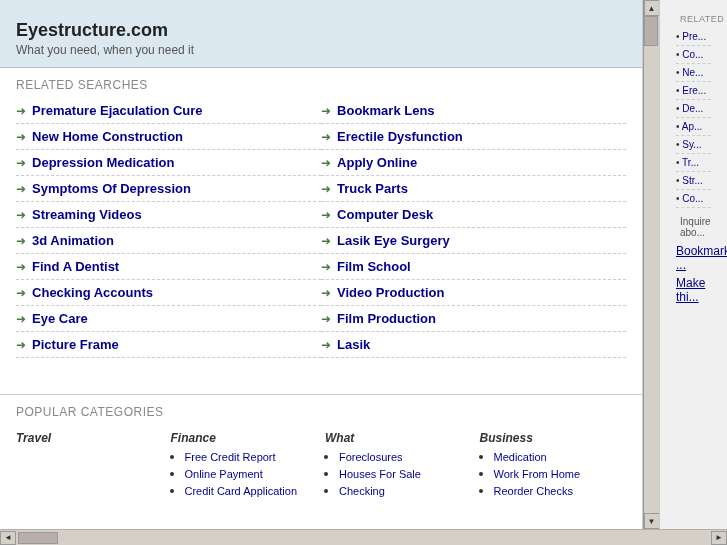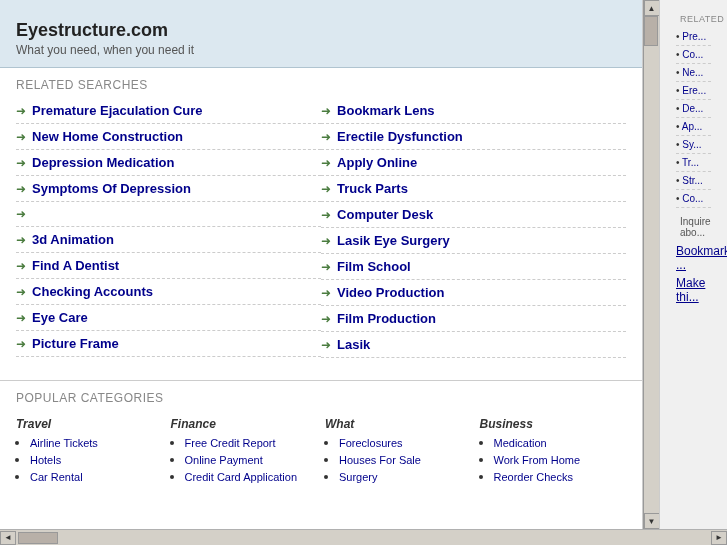--- a/index.html
+++ b/index.html
@@ -79,21 +79,21 @@
 
     .search-item a {
       color: #00008b;
       text-decoration: none;
       font-size: 13px;
       font-weight: bold;
     }
 
     .popular-categories {
       border-top: 1px solid #ccc;
-      margin-top: 12px;
+      margin-top: 26px;
       padding: 10px 16px;
     }
 
     .categories-grid {
       display: grid;
       grid-template-columns: repeat(4, 1fr);
       gap: 8px;
       margin-top: 6px;
     }
 
@@ -266,20 +266,21 @@
             <div class="search-item">
               <span class="arrow">➜</span>
               <a href="#">Depression Medication</a>
             </div>
             <div class="search-item">
               <span class="arrow">➜</span>
               <a href="#">Symptoms Of Depression</a>
             </div>
             <div class="search-item">
               <span class="arrow">➜</span>
+              <a href="#">Streaming Videos</a>
             </div>
             <div class="search-item">
               <span class="arrow">➜</span>
               <a href="#">3d Animation</a>
             </div>
             <div class="search-item">
               <span class="arrow">➜</span>
               <a href="#">Find A Dentist</a>
             </div>
             <div class="search-item">
@@ -340,42 +341,37 @@
           </div>
         </div>
       </div>
 
       <div class="popular-categories">
         <div class="section-label" style="padding:0 0 6px 0;">POPULAR CATEGORIES</div>
         <div class="categories-grid">
 
           <div class="category-col">
             <h4>Travel</h4>
-            <ul>
-              <li><a href="#">Airline Tickets</a></li>
-              <li><a href="#">Hotels</a></li>
-              <li><a href="#">Car Rental</a></li>
-            </ul>
           </div>
 
           <div class="category-col">
             <h4>Finance</h4>
             <ul>
               <li><a href="#">Free Credit Report</a></li>
               <li><a href="#">Online Payment</a></li>
               <li><a href="#">Credit Card Application</a></li>
             </ul>
           </div>
 
           <div class="category-col">
             <h4>What</h4>
             <ul>
               <li><a href="#">Foreclosures</a></li>
               <li><a href="#">Houses For Sale</a></li>
-              <li><a href="#">Surgery</a></li>
+              <li><a href="#">Checking</a></li>
             </ul>
           </div>
 
           <div class="category-col">
             <h4>Business</h4>
             <ul>
               <li><a href="#">Medication</a></li>
               <li><a href="#">Work From Home</a></li>
               <li><a href="#">Reorder Checks</a></li>
             </ul>

